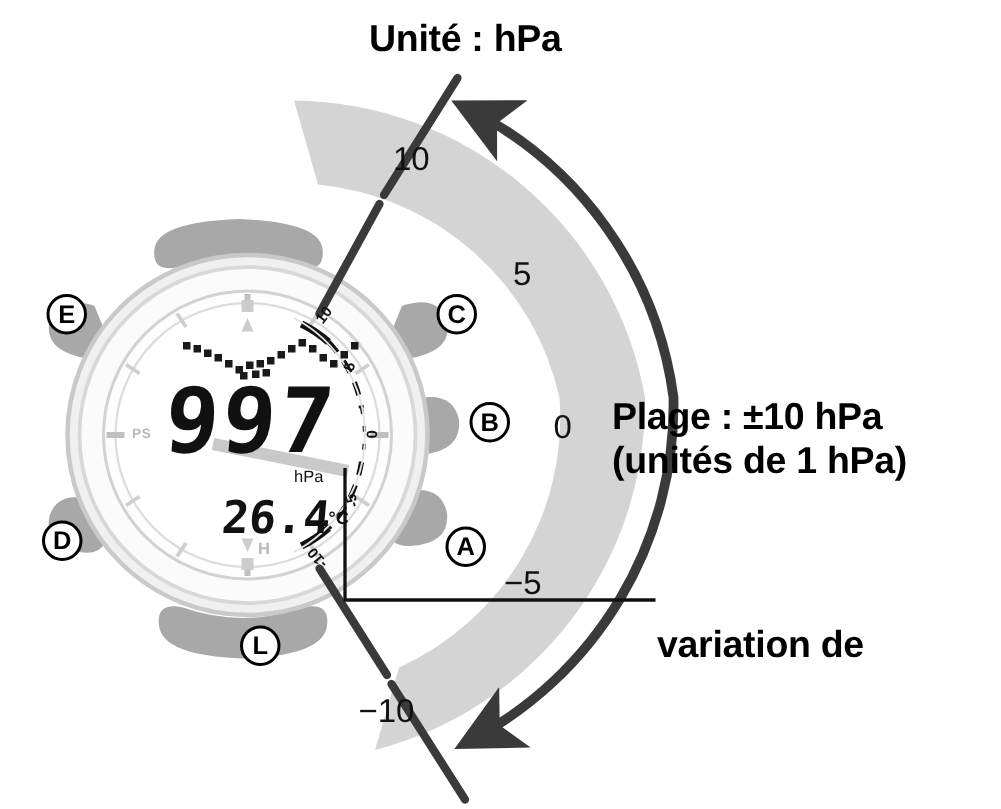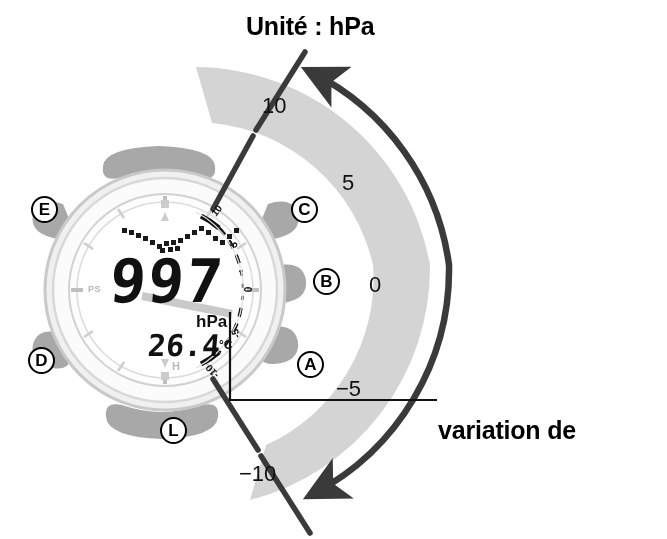--- a/index.html
+++ b/index.html
@@ -31,21 +31,21 @@
   .btnB{left:313px;top:268px;}
   .btnC{left:291px;top:196px;}
   .btnD{left:28px;top:347px;}
   .btnE{left:31px;top:196px;}
   .btnL{left:160px;top:417px;}
 
   
   .lcd{position:absolute;font-family:"DejaVu Sans Mono",monospace;color:#111;}
   .lcd-main{left:110px;top:246px;font-size:60px;font-weight:700;letter-spacing:2px;
             transform:skewX(-5deg);}
-  .lcd-hpa{left:196px;top:312px;font-size:17px;font-weight:700;
+  .lcd-hpa{left:196px;top:312px;font-size:11px;font-weight:400;
            font-family:"Liberation Sans",sans-serif;}
   .lcd-temp{left:148px;top:328px;font-size:30px;font-weight:700;letter-spacing:0px;
             transform:skewX(-5deg);}
   .lcd-tempunit{left:219px;top:338px;font-size:12px;font-weight:700;
             font-family:"Liberation Sans",sans-serif;}
   .lcd-ps{left:88px;top:284px;font-size:9px;font-weight:700;color:#b8b8b8;
           font-family:Liberation Sans, sans-serif;letter-spacing:0.5px;}
   .lcd-h{left:172px;top:360px;font-size:11px;font-weight:700;color:#b9b9b9;
          font-family:"Liberation Sans",sans-serif;}
 
@@ -170,20 +170,21 @@
       <line x1="261" y1="456" x2="310" y2="533" stroke="#3a3a3a" stroke-width="5.5" stroke-linecap="round"></line>
     </g>
 
     <g>
       <polyline points="230,312 230,400 437,400" fill="none" stroke="#111" stroke-width="2.2" stroke-linejoin="miter"></polyline>
     </g>
   </svg>
 
   <div class="txt anno title-unit">Unité : hPa</div>
 
+  <div class="txt anno range-txt"><span>Plage : ±10 hPa</span><br><span>(unités de 1 hPa)</span></div>
 
   <div class="txt anno ind-txt"><br><span>variation de</span><br></div>
 
   <div class="txt bandnum bn10">10</div>
   <div class="txt bandnum bn5">5</div>
   <div class="txt bandnum bn0">0</div>
   <div class="txt bandnum bnm5">−5</div>
   <div class="txt bandnum bnm10">−10</div>
 
   <div class="dialnum" style="left:211px;top:205px;transform:rotate(-52deg);">10</div>

